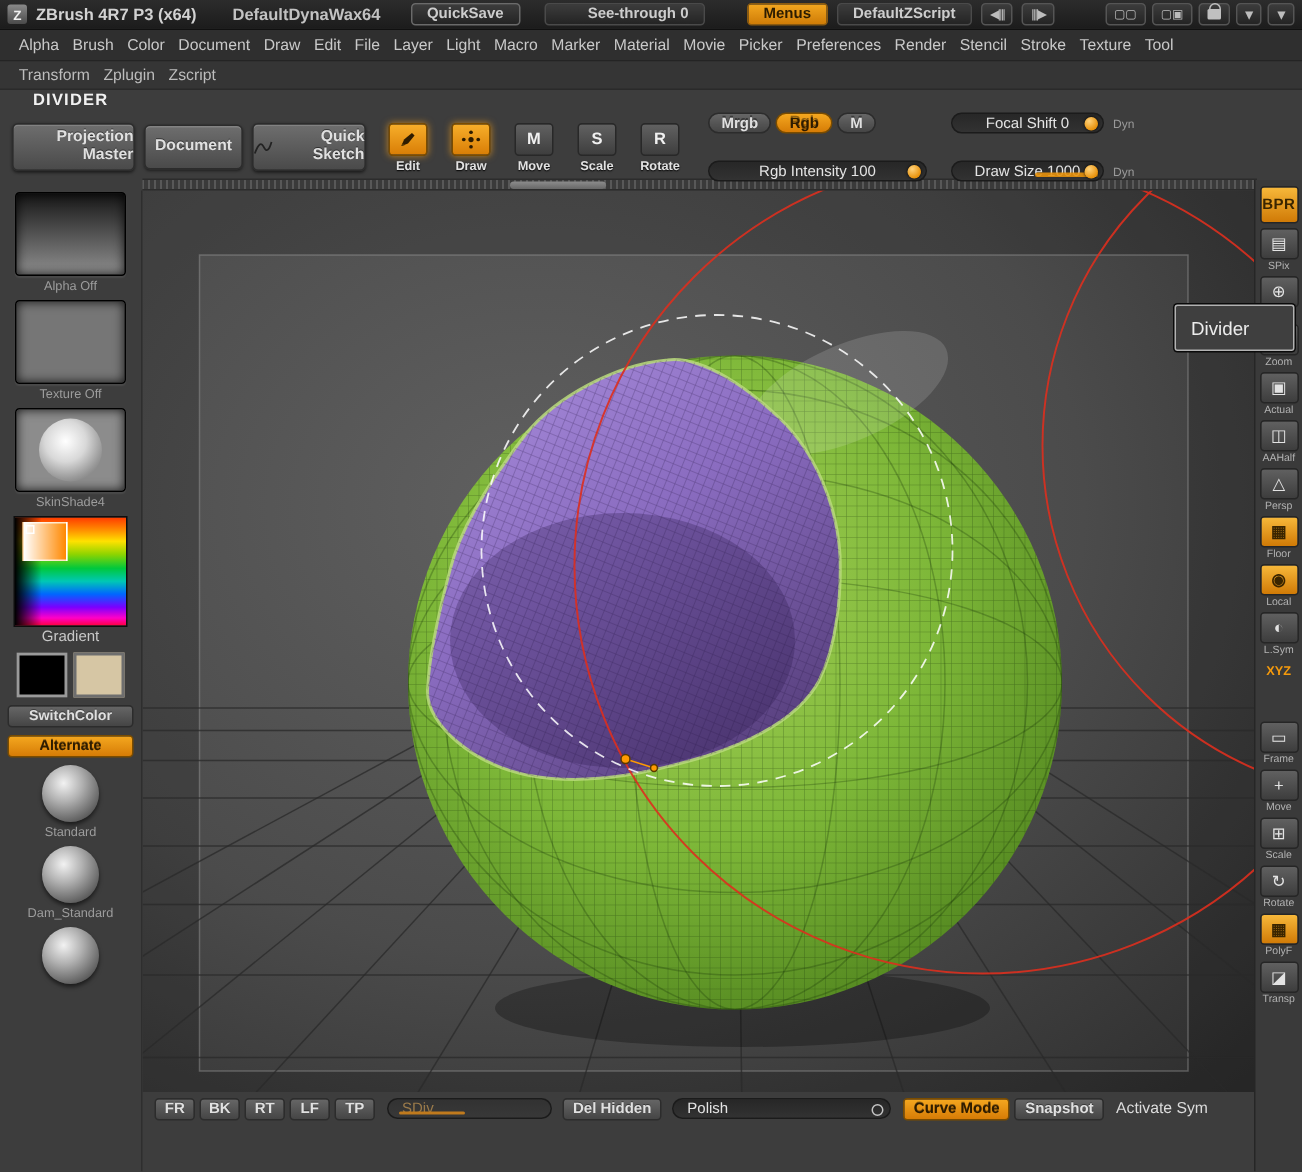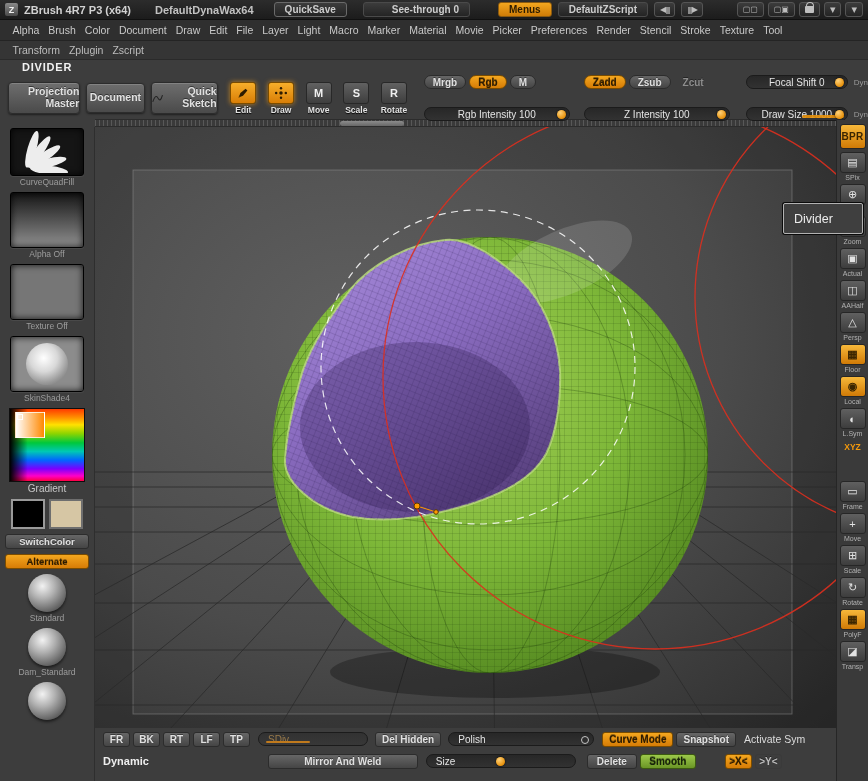--- a/index.html
+++ b/index.html
@@ -199,31 +199,20 @@
       <div class="chip">Mrgb</div>
       <div class="chip orange">Rgb</div>
       <div class="chip">M</div>
     </div>
     <div class="slider" style="width:146px;">
       <span>Rgb Intensity 100</span>
       <span class="knob" style="right:3px;"></span>
     </div>
   </div>
 
-  <div class="cluster" style="margin-left:8px;">
-    <div class="crow">
-      <div class="chip orange">Zadd</div>
-      <div class="chip">Zsub</div>
-      <div class="chip ghost">Zcut</div>
-    </div>
-    <div class="slider" style="width:146px;">
-      <span>Z Intensity 100</span>
-      <span class="knob" style="right:3px;"></span>
-    </div>
-  </div>
 
   <div class="cluster" style="margin-left:10px;">
     <div class="crow">
       <div class="slider" style="width:102px;">
         <span>Focal Shift 0</span>
         <span class="knob" style="right:3px;"></span>
       </div>
       <span class="dyn">Dyn</span>
     </div>
     <div class="crow">
@@ -235,34 +224,20 @@
       <span class="dyn">Dyn</span>
     </div>
   </div>
 </div>
 
 <div id="ruler">
   <div id="ruler-thumb"></div>
 </div>
 
 <div id="leftshelf">
-  <div class="litem">
-    <div class="thumb" style="height:48px;">
-      <svg width="64" height="42" viewBox="0 0 64 42">
-        <g fill="#ededed">
-          <ellipse cx="34" cy="37" rx="19" ry="4.4" transform="rotate(6 13 39)"></ellipse>
-          <ellipse cx="34" cy="37" rx="19" ry="4.4" transform="rotate(-14 13 39)"></ellipse>
-          <ellipse cx="34" cy="37" rx="19" ry="4.4" transform="rotate(-34 13 39)"></ellipse>
-          <ellipse cx="34" cy="37" rx="19" ry="4.4" transform="rotate(-54 13 39)"></ellipse>
-          <ellipse cx="34" cy="37" rx="19" ry="4.4" transform="rotate(-74 13 39)"></ellipse>
-        </g>
-      </svg>
-    </div>
-    <div class="thumb-label">CurveQuadFill</div>
-  </div>
 
 
   <div class="litem">
     <div class="thumb alpha-thumb" style="height:56px;"></div>
     <div class="thumb-label">Alpha Off</div>
   </div>
 
   <div class="litem">
     <div class="thumb tex-thumb" style="height:56px;"></div>
     <div class="thumb-label">Texture Off</div>
@@ -486,25 +461,13 @@
     </div>
     <div class="sbtn" style="margin-left:4px;">Del Hidden</div>
     <div class="bslider" style="width:146px;margin-left:4px;">
       <span>Polish</span>
       <span class="circle"></span>
     </div>
     <div class="sbtn orange" style="margin-left:5px;">Curve Mode</div>
     <div class="sbtn">Snapshot</div>
     <span class="plain-label" style="margin-left:5px;">Activate Sym</span>
   </div>
-  <div class="brow">
-    <span class="bold-label">Dynamic</span>
-    <div class="sbtn" style="width:150px;margin-left:116px;">Mirror And Weld</div>
-    <div class="bslider" style="width:150px;margin-left:5px;">
-      <span>Size</span>
-      <span class="knob" style="left:47%;"></span>
-    </div>
-    <div class="sbtn" style="margin-left:8px;width:50px;">Delete</div>
-    <div class="sbtn green" style="width:56px;">Smooth</div>
-    <div class="sbtn orange" style="margin-left:26px;width:27px;">&gt;X&lt;</div>
-    <div class="sbtn ghostaxis" style="width:27px;">&gt;Y&lt;</div>
-  </div>
 </div>
 
 </body></html>

